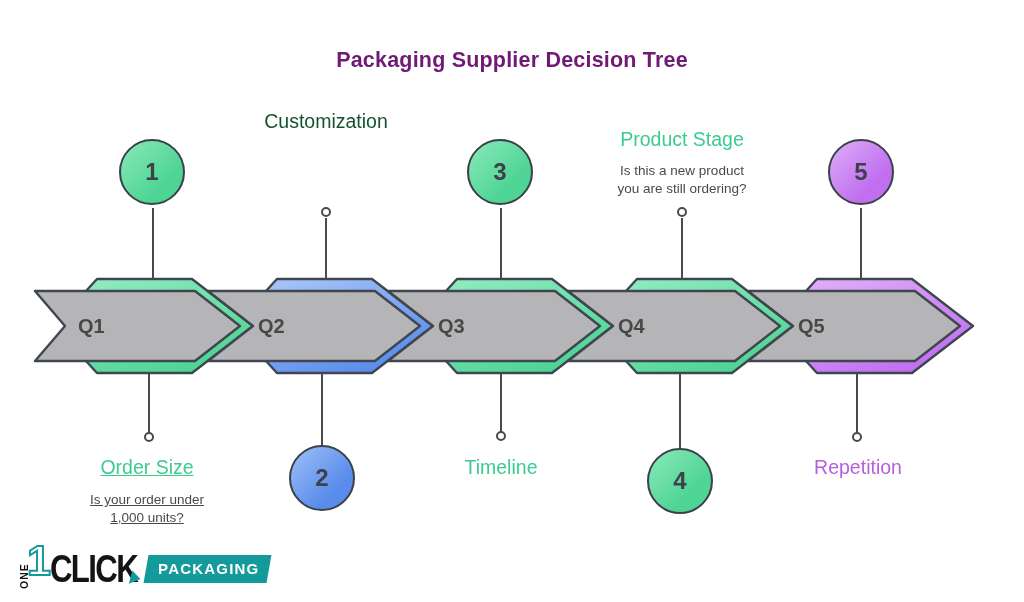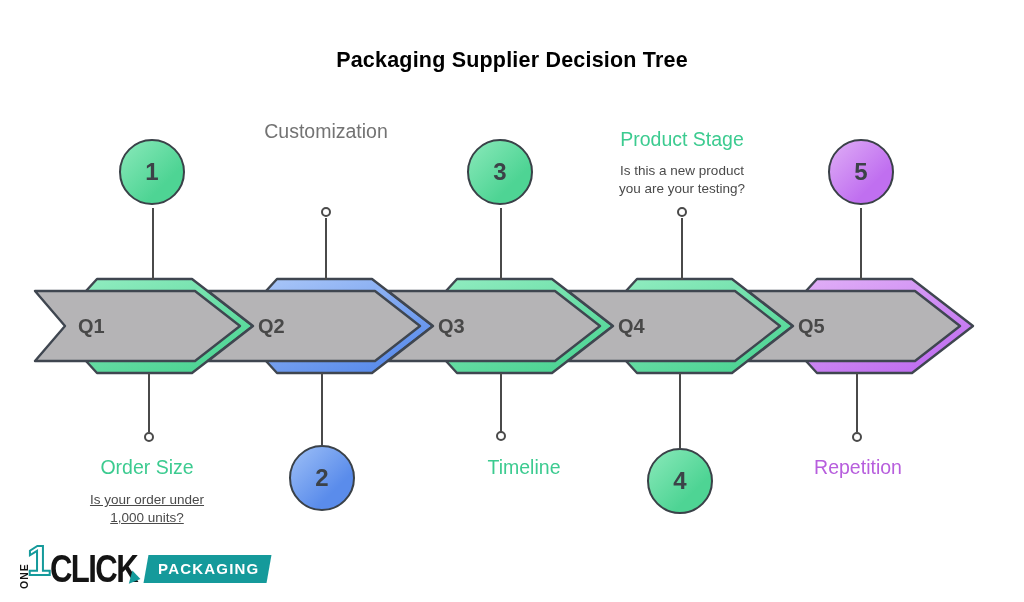--- a/index.html
+++ b/index.html
@@ -2,21 +2,21 @@
 <html><head>
 <meta charset="utf-8">
 <style>
   html,body{margin:0;padding:0;background:#fff;}
   .canvas{
     position:relative;width:1024px;height:602px;background:#ffffff;
     font-family:"Liberation Sans", sans-serif;overflow:hidden;
   }
   .page-title{
     position:absolute;left:0;top:48px;width:1024px;text-align:center;
-    font-size:21.5px;font-weight:700;color:#000000;letter-spacing:.2px;
+    font-size:21.5px;font-weight:700;color:#701a75;letter-spacing:.2px;
   }
   
   .num-circle{
     position:absolute;width:66px;height:66px;border-radius:50%;
     border:2.5px solid #3a4148;display:flex;align-items:center;justify-content:center;
     font-size:24px;font-weight:700;color:#3c4248;box-sizing:border-box;
   }
   .c-green{background:linear-gradient(135deg,#8ae9ba 0%,#4ed494 70%);}
   .c-blue{background:linear-gradient(135deg,#9ec0f7 0%,#5a8ceb 70%);}
   .c-purple{background:linear-gradient(135deg,#dfaef6 0%,#c06ff0 70%);}
@@ -24,21 +24,21 @@
   .conn{position:absolute;width:2px;background:#4a4a4a;}
   .ring{
     position:absolute;width:10px;height:10px;border-radius:50%;
     border:2px solid #4a4a4a;background:#fff;box-sizing:border-box;
   }
   
   .q-title{
     position:absolute;transform:translateX(-50%);font-size:19.5px;
     white-space:nowrap;font-weight:400;
   }
-  .t-blue{color:#737373;margin-top:10px;}
+  .t-blue{color:#14532d;}
   .t-green{color:#3ccb90;}
   .t-purple{color:#b75edd;}
   .q-desc{
     position:absolute;width:230px;transform:translateX(-50%);text-align:center;
     white-space:pre-line;font-size:13.5px;line-height:17.5px;color:#4a4a4a;
   }
   
   .ribbon{position:absolute;left:0;top:0;}
   .qlabel{font-size:20px;font-weight:700;fill:#484848;font-family:"Liberation Sans",sans-serif;}
   
@@ -135,26 +135,26 @@
 
   <div class="num-circle c-green" style="left:119px;top:139px;">1</div>
   <div class="num-circle c-blue" style="left:289px;top:445px;">2</div>
   <div class="num-circle c-green" style="left:467px;top:139px;">3</div>
   <div class="num-circle c-green" style="left:647px;top:448px;">4</div>
   <div class="num-circle c-purple" style="left:828px;top:139px;">5</div>
 
   <div class="q-title t-blue" style="left:326px;top:110px;">Customization</div>
   <div class="q-title t-green" style="left:682px;top:128px;">Product Stage</div>
   <div class="q-desc" style="left:682px;top:162px;">Is this a new product
-you are your testing?</div>
+you are still ordering?</div>
 
-  <div class="q-title t-green" style="left:147px;top:456px;">Order Size</div>
+  <div class="q-title t-green" style="left:147px;top:456px;text-decoration:underline;">Order Size</div>
   <div class="q-desc" style="left:147px;top:491px;text-decoration:underline;">Is your order under
 1,000 units?</div>
-  <div class="q-title t-green" style="left:501px;top:456px;margin-left:23px;">Timeline</div>
+  <div class="q-title t-green" style="left:501px;top:456px;">Timeline</div>
   <div class="q-title t-purple" style="left:858px;top:456px;text-align:right;">Repetition</div>
 
   <div class="logo">
     <div class="logo-one-wrap">
       <span class="logo-numeral">1</span>
       <span class="logo-one">ONE</span>
     </div>
     <div class="logo-click">
       <span>CLICK</span>
       <span class="logo-cursor"></span>

